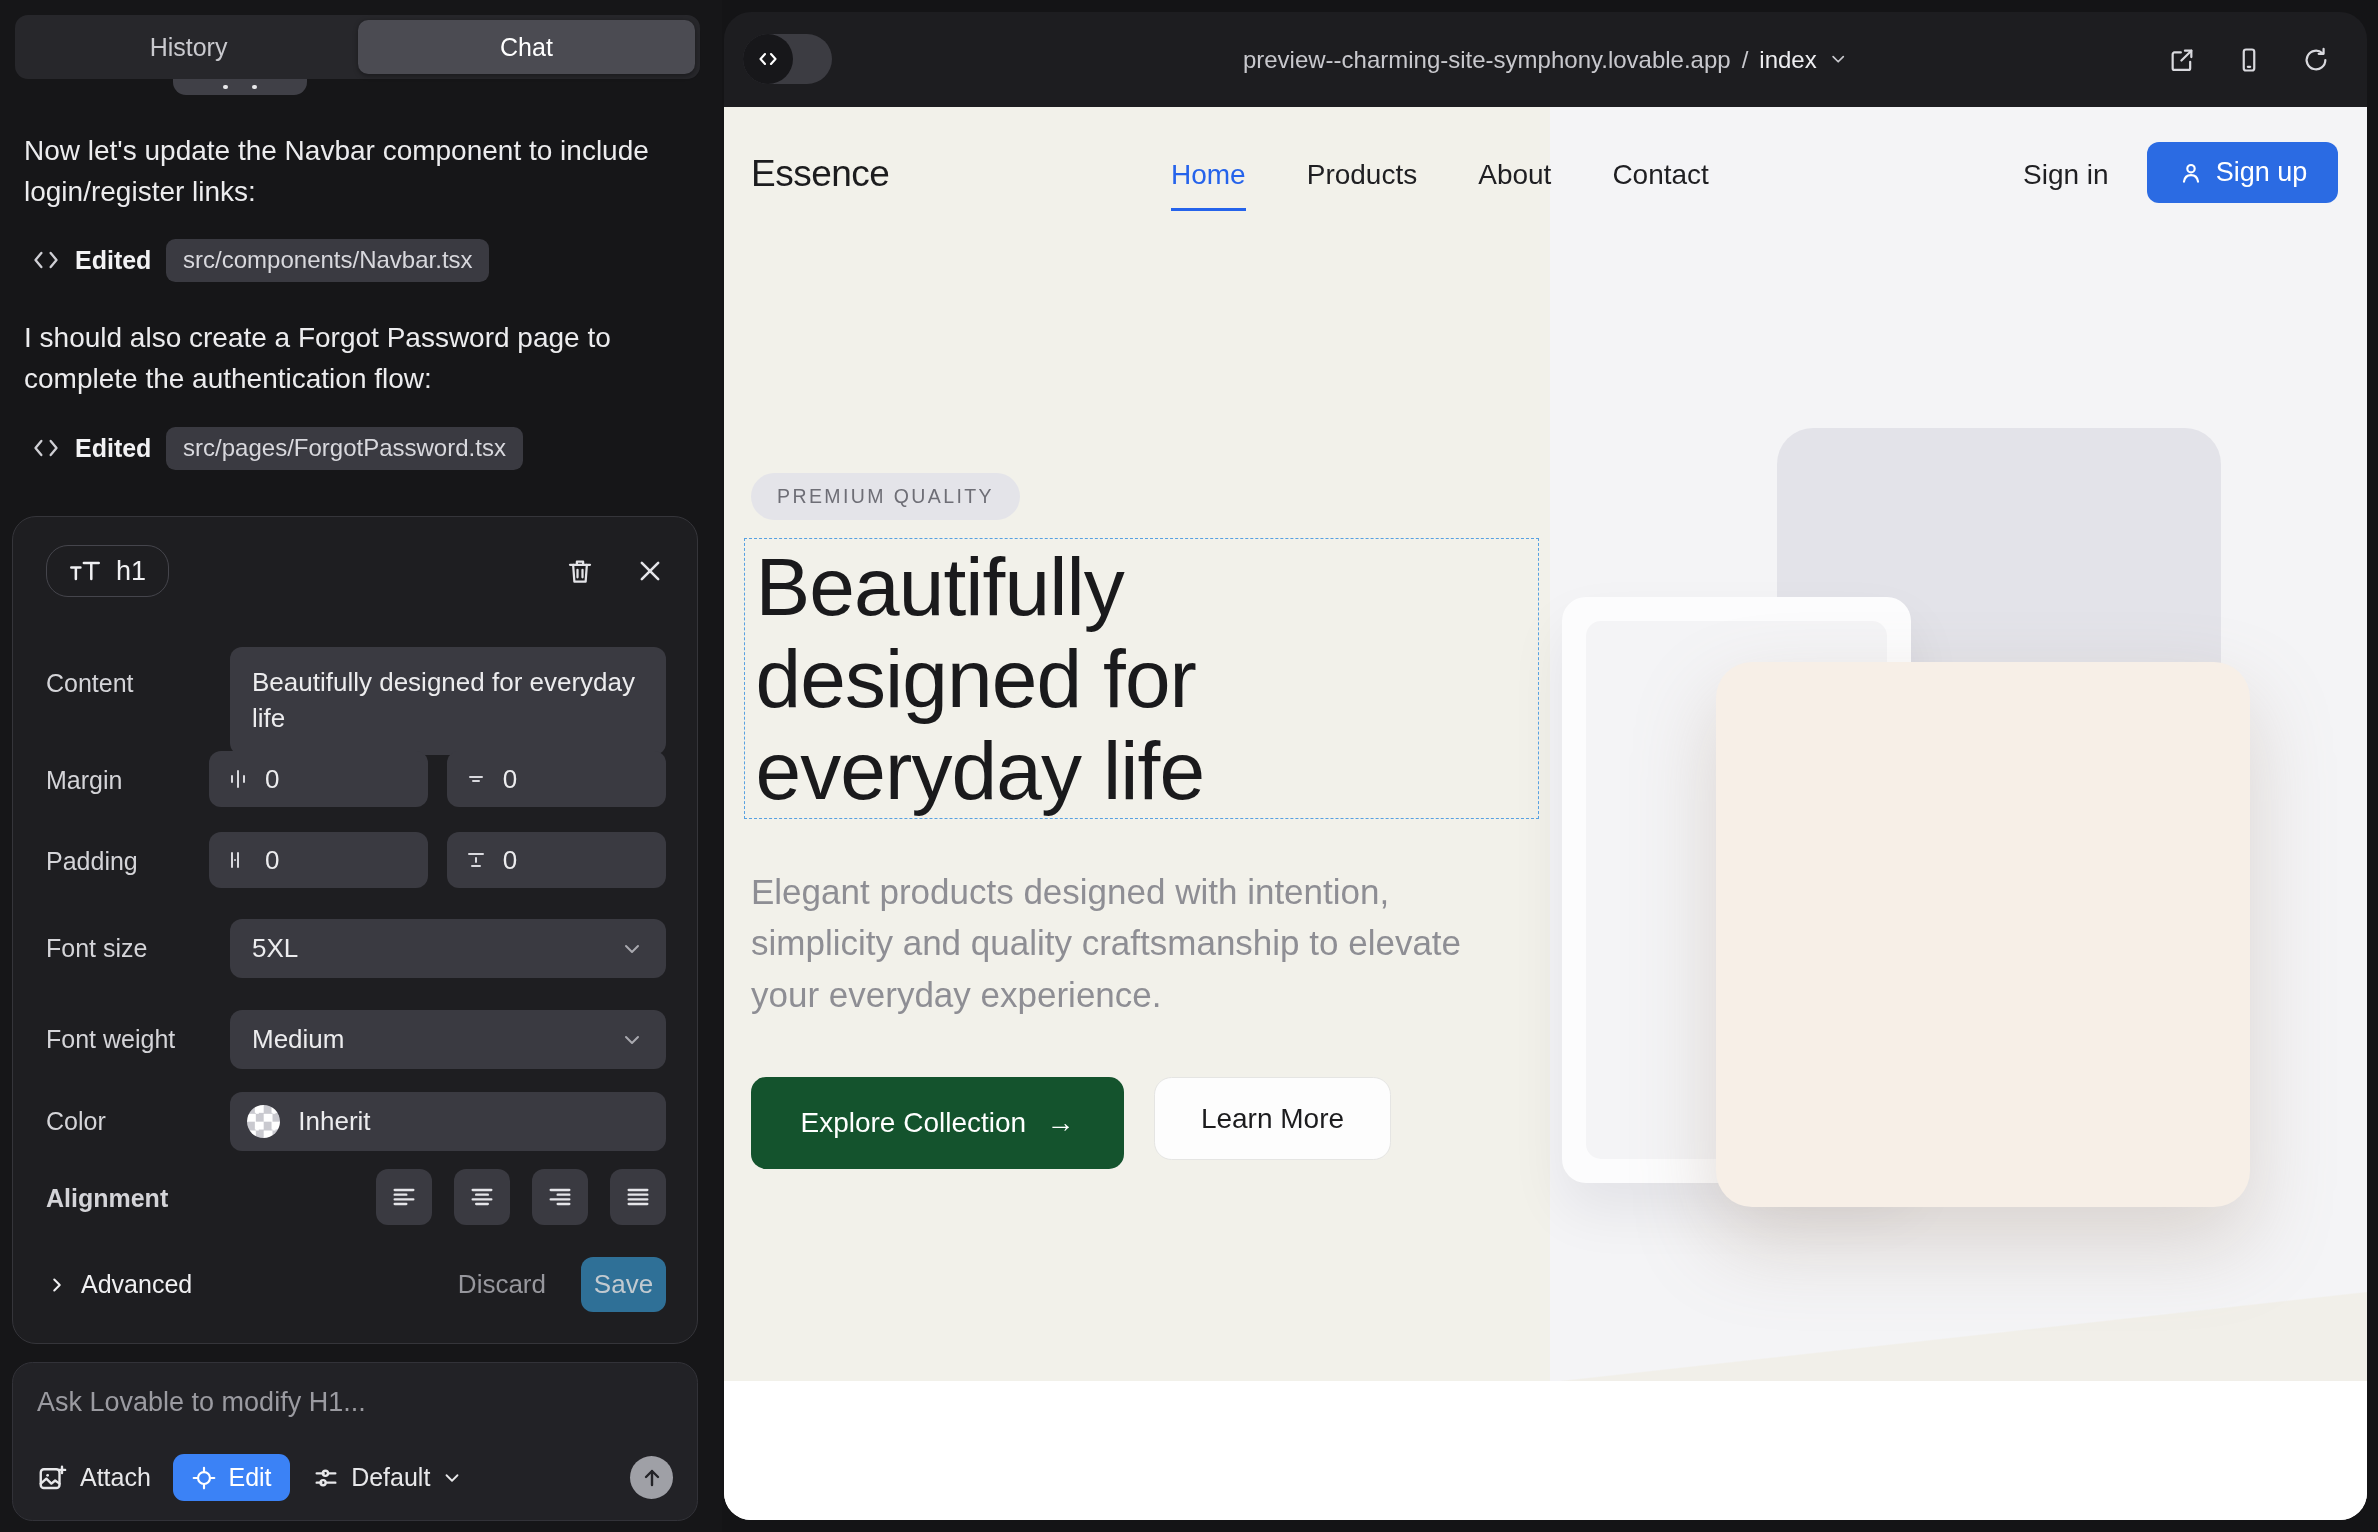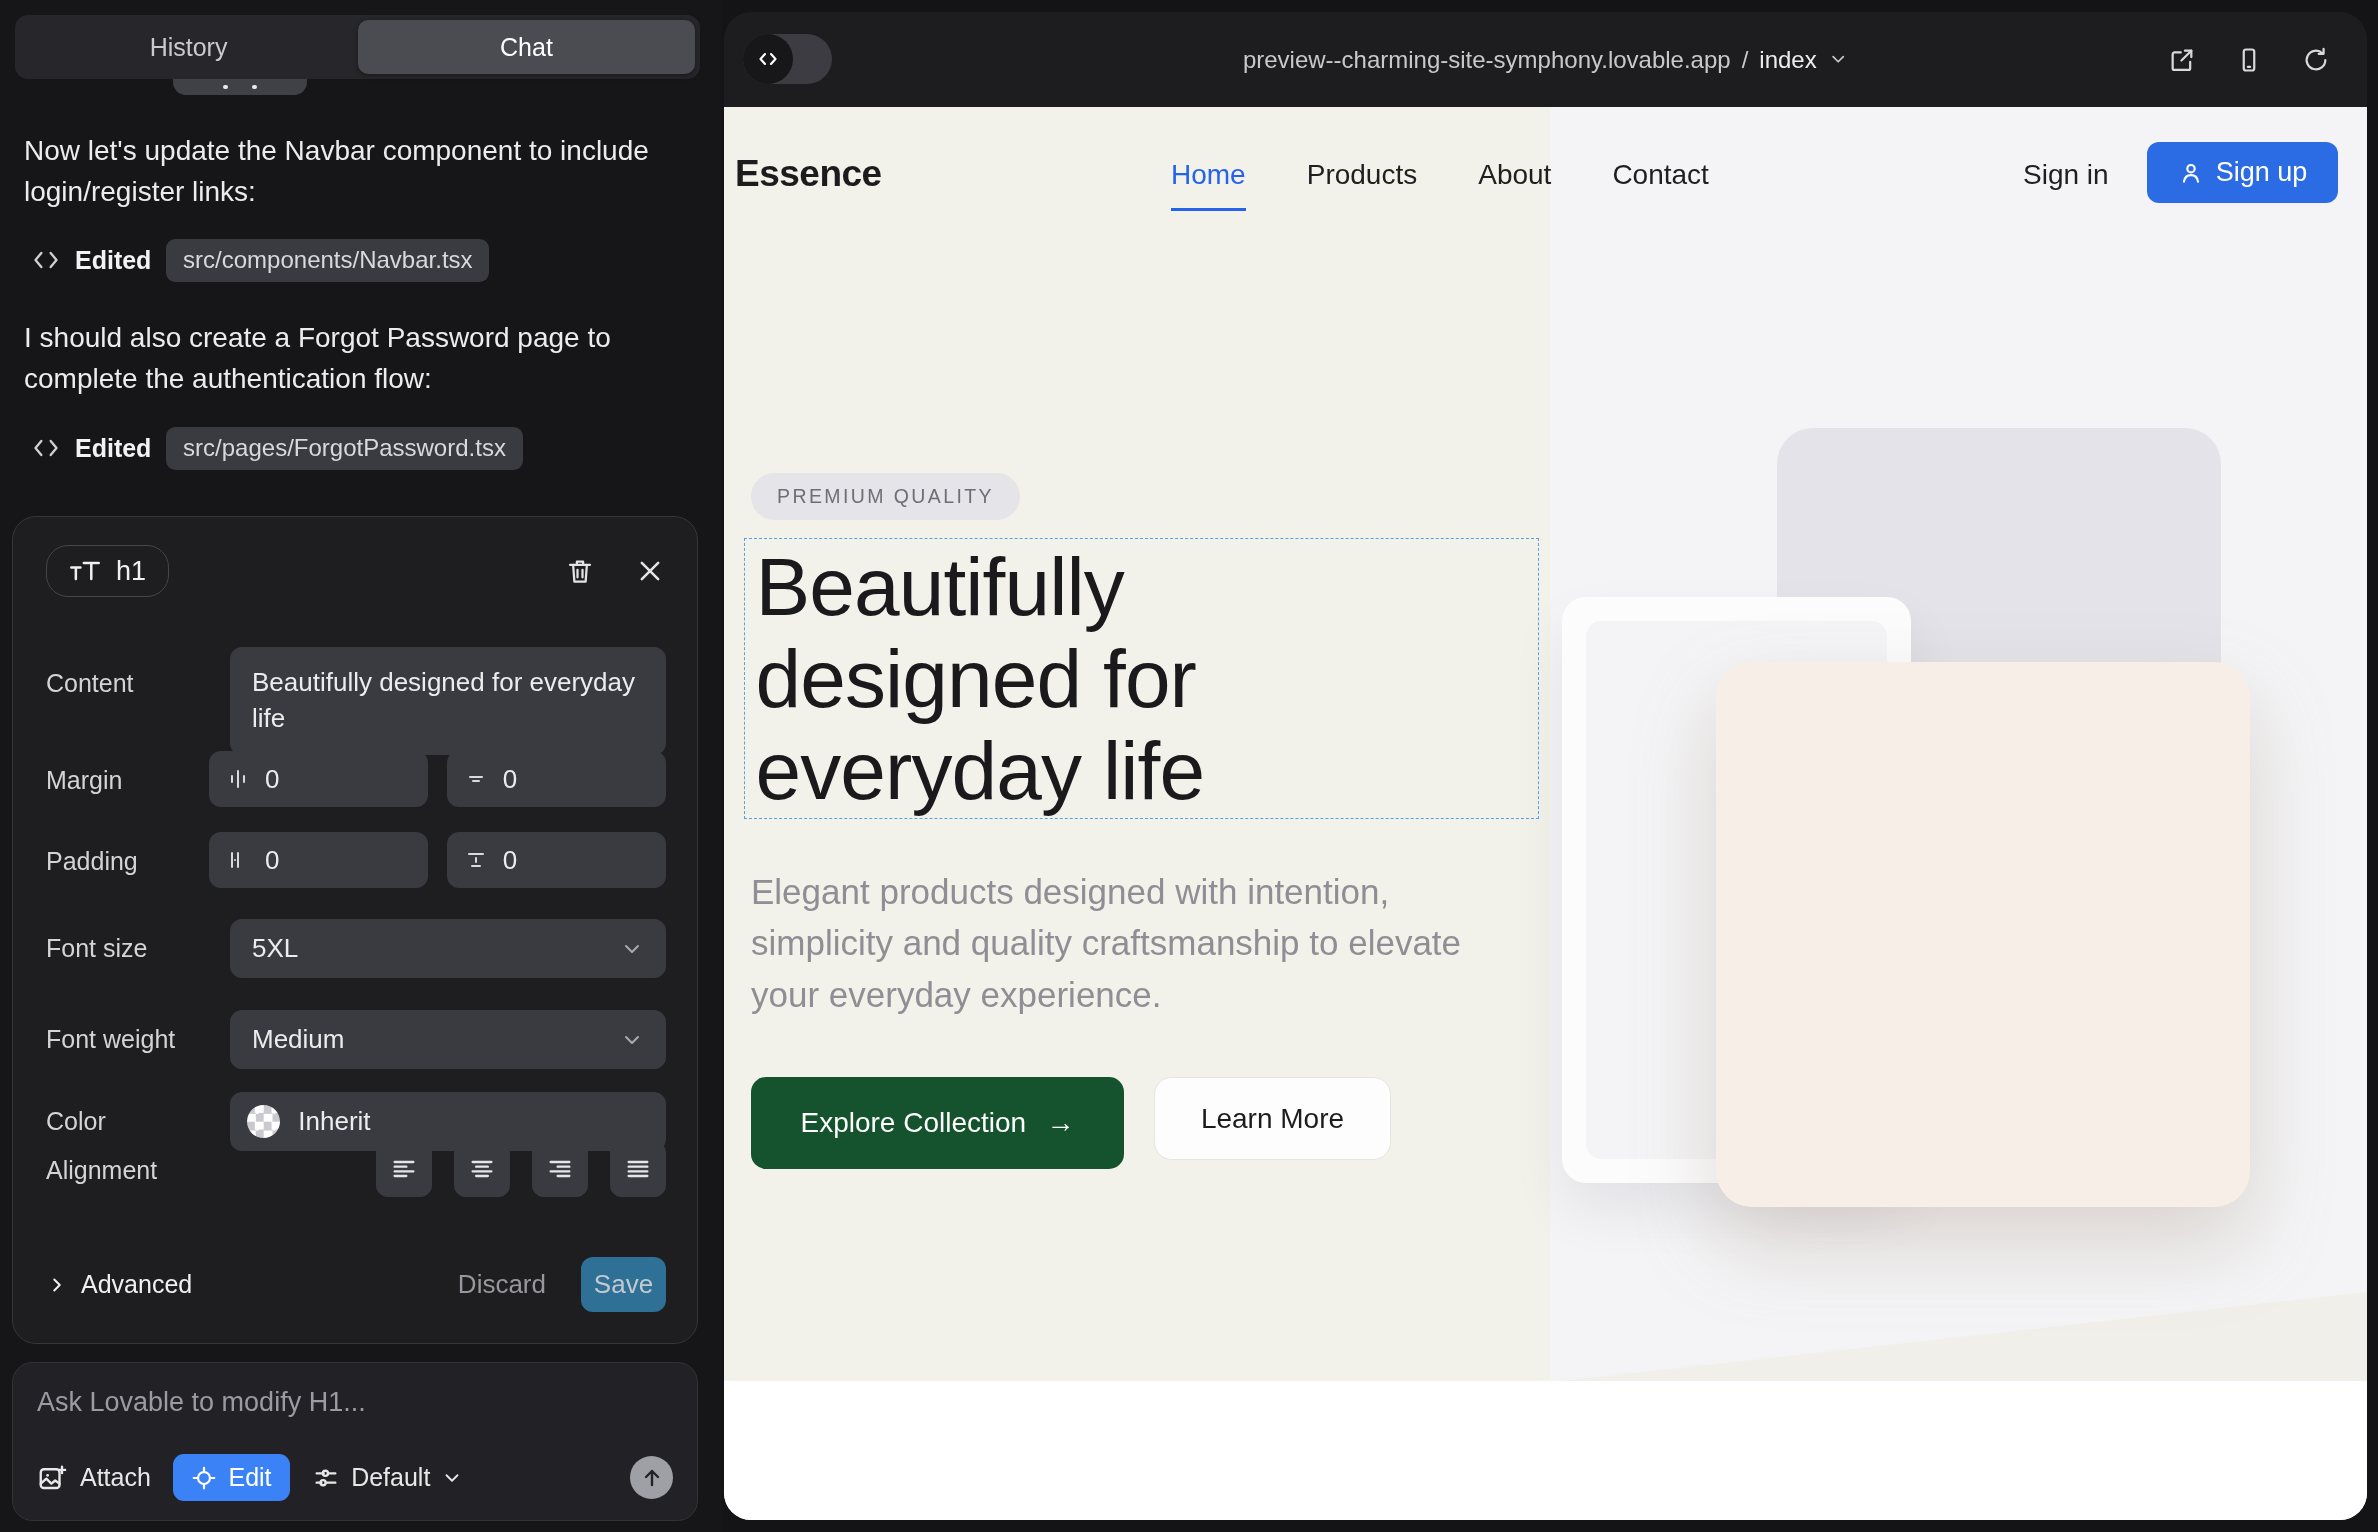--- a/index.html
+++ b/index.html
@@ -60,21 +60,21 @@
   .head-icons { margin-left:auto; display:flex; align-items:center; gap:41px; color:#e4e4e8; }
   .head-icons .hbtn { cursor:pointer; }
 
   .prow { display:flex; align-items:flex-start; position:absolute; left:33px; width:620px; }
   .plabel { width:184px; font-size:25px; color:#d4d4d8; padding-top:15px; }
   .pctrl { flex:1; display:flex; gap:18.6px; }
 
   .r-content  { top:89px;margin-top:41px; }  .r-content .plabel{ padding-top:22px; }
   .r-margin   { top:234px; } .r-padding  { top:315px; }
   .r-fontsize { top:402px; } .r-fontweight{ top:493px; }
-  .r-color    { top:575px; } .r-align    { top:624px; }
+  .r-color    { top:575px; } .r-align    { top:652px;font-weight:bold; }
   .r-footer   { top:740px; align-items:center; }
 
   .field {
     background:#3a3a41; border-radius:12px; color:#ececee; font-size:26px;
     display:flex; align-items:center;
   }
   .textarea { width:436px; min-height:108px; padding:16.7px 22px; line-height:1.4; align-items:flex-start; }
   .mini { width:219px; height:56px; padding:0 16.7px; gap:15px; color:#ececee; }
   .mini .glyph { color:#d9d9de; }
   .select { width:436px; height:59px; padding:0 22px; }
@@ -146,21 +146,21 @@
   .col-beige { position:absolute; left:0; top:0; width:826px; height:1274px; background:#f2f1ea; }
   .col-gray  { position:absolute; left:826px; top:0; width:817px; height:1274px; background:#f4f4f6; }
   .wedge {
     position:absolute; left:837px; top:1185px; width:806px; height:89px;
     background:linear-gradient(to bottom right, rgba(241,239,233,0) 49.6%, #f1efe9 50.4%);
     z-index:1;
   }
   .band-white { position:absolute; left:0; top:1274px; width:1643px; height:241px; background:#ffffff; z-index:2; }
 
   .navbar { position:absolute; left:0; top:0; width:1643px; height:139px; z-index:5; }
-  .brand { position:absolute; left:11px; top:46px; font-size:37px; font-weight:bold; color:#1c1c1e; letter-spacing:-0.5px; }
+  .brand { position:absolute; left:27px; top:46px; font-size:37px; font-weight:normal; color:#1c1c1e; letter-spacing:-0.5px; }
   .navlinks { position:absolute; left:447px; top:52px; display:flex; gap:61px; font-size:28px; color:#1f1f22; }
   .navlink { cursor:pointer; position:relative; }
   .navlink.active { color:#2563eb; }
   .navlink.active::after {
     content:""; position:absolute; left:0; right:0; bottom:-20.4px; height:3.7px; background:#2563eb;
   }
   .signin { position:absolute; left:1299px; top:52px; font-size:28px; color:#1f1f22; cursor:pointer; }
   .signup {
     position:absolute; left:1423px; top:35px; width:191px; height:61px;
     background:#2b6be3; border-radius:12px; color:#ffffff; font-size:27px;

